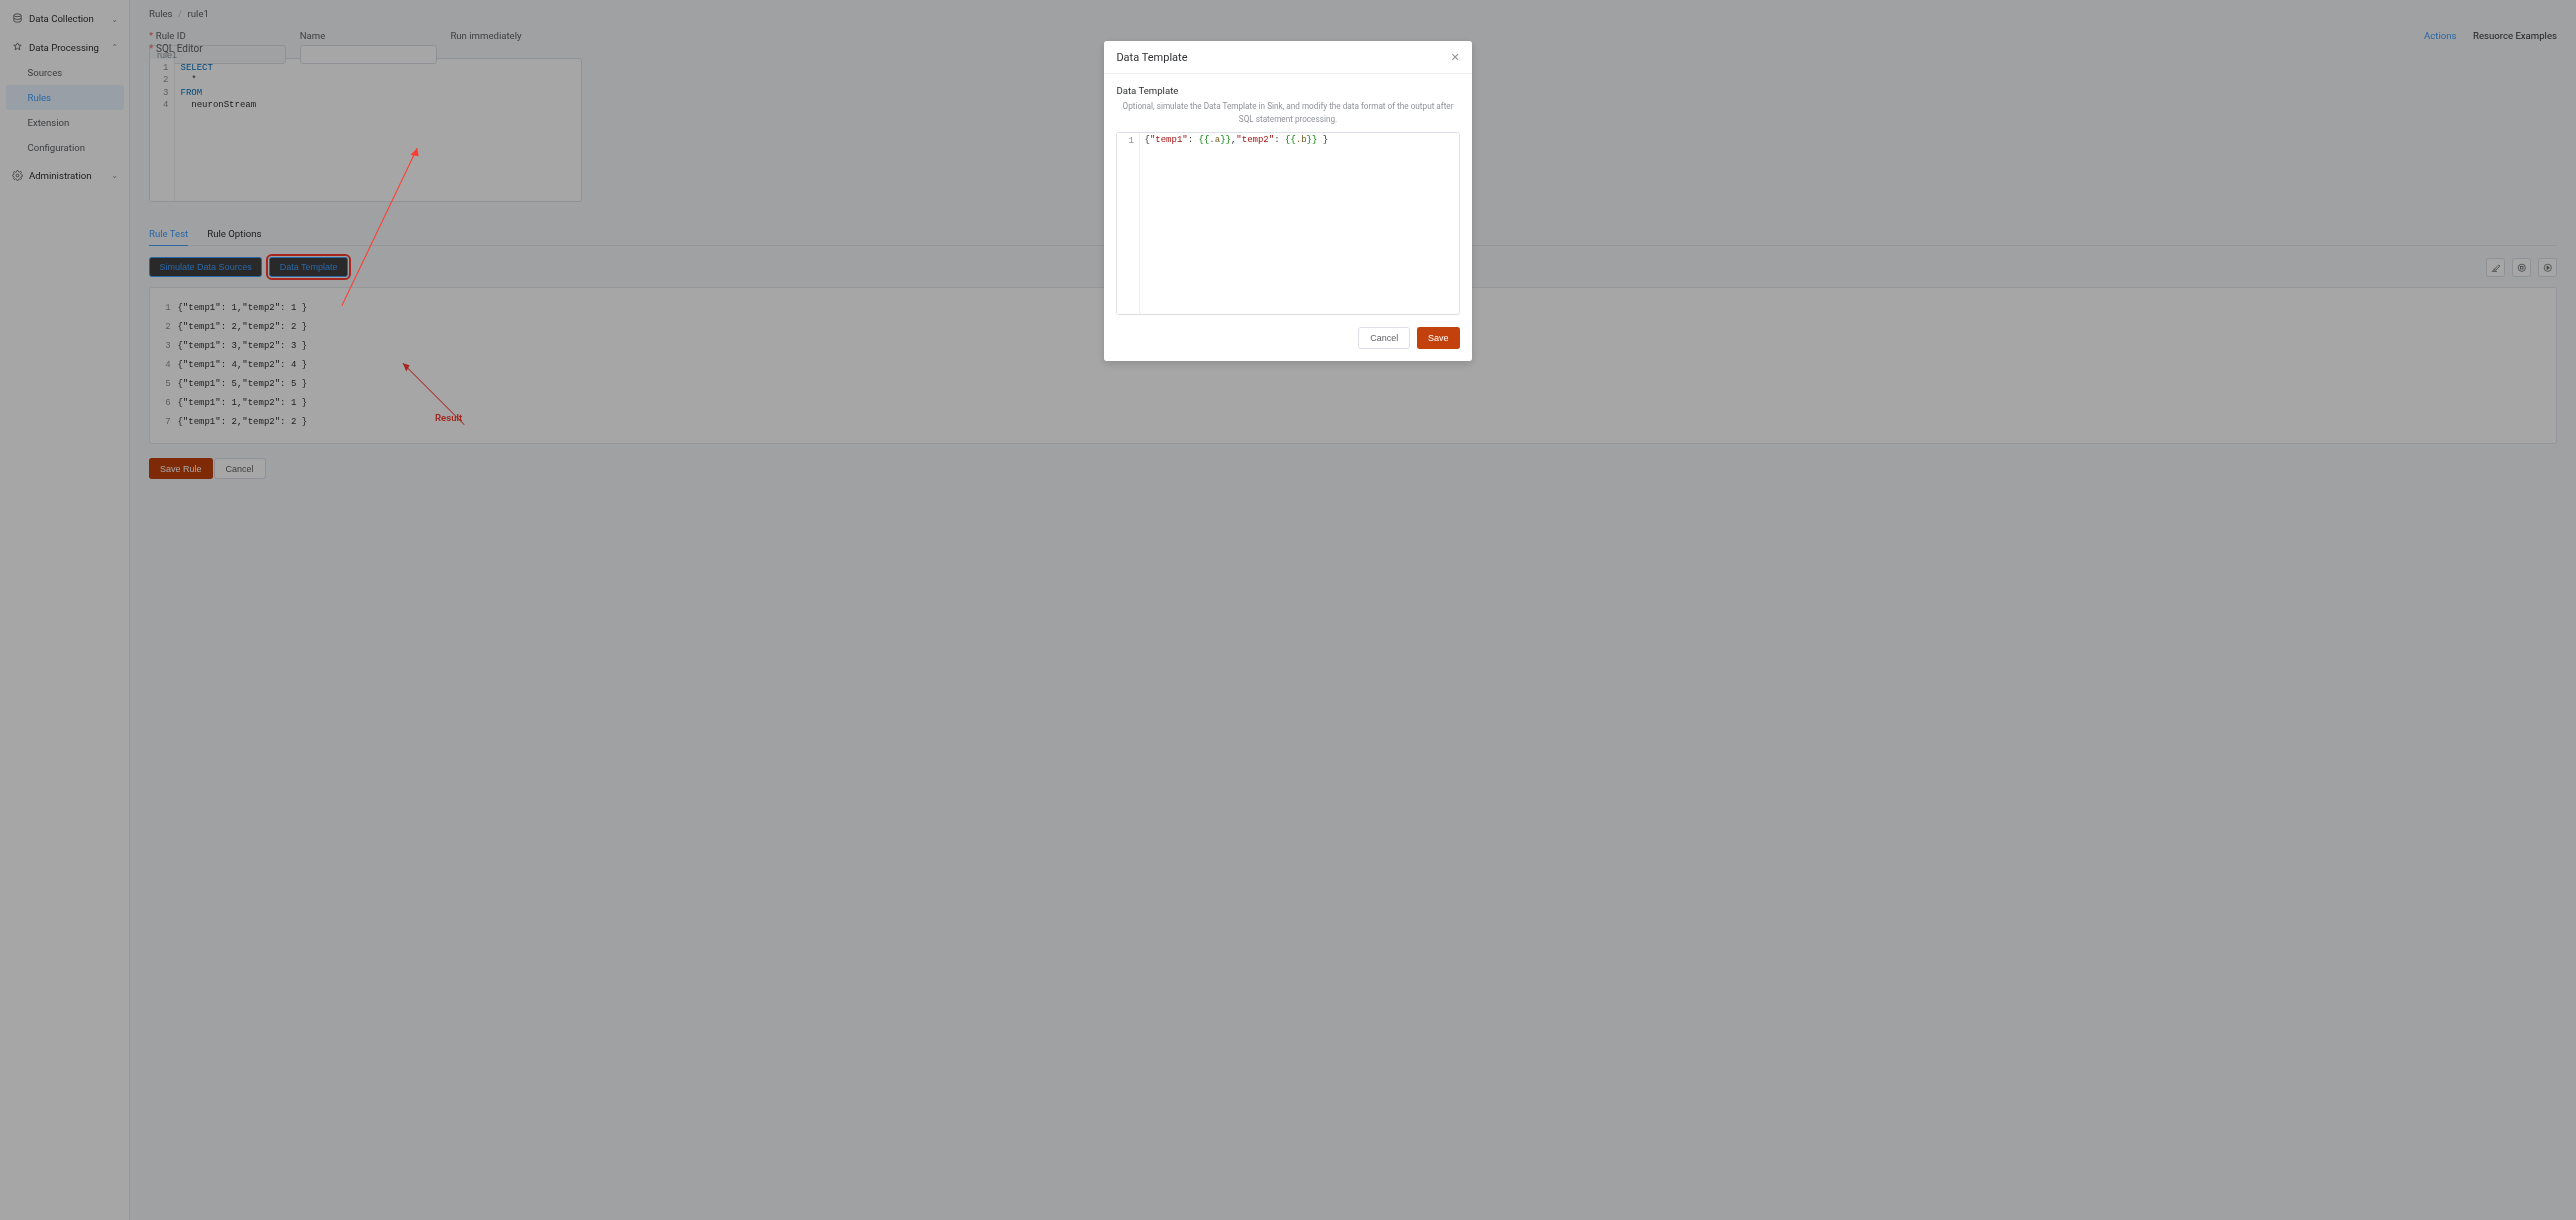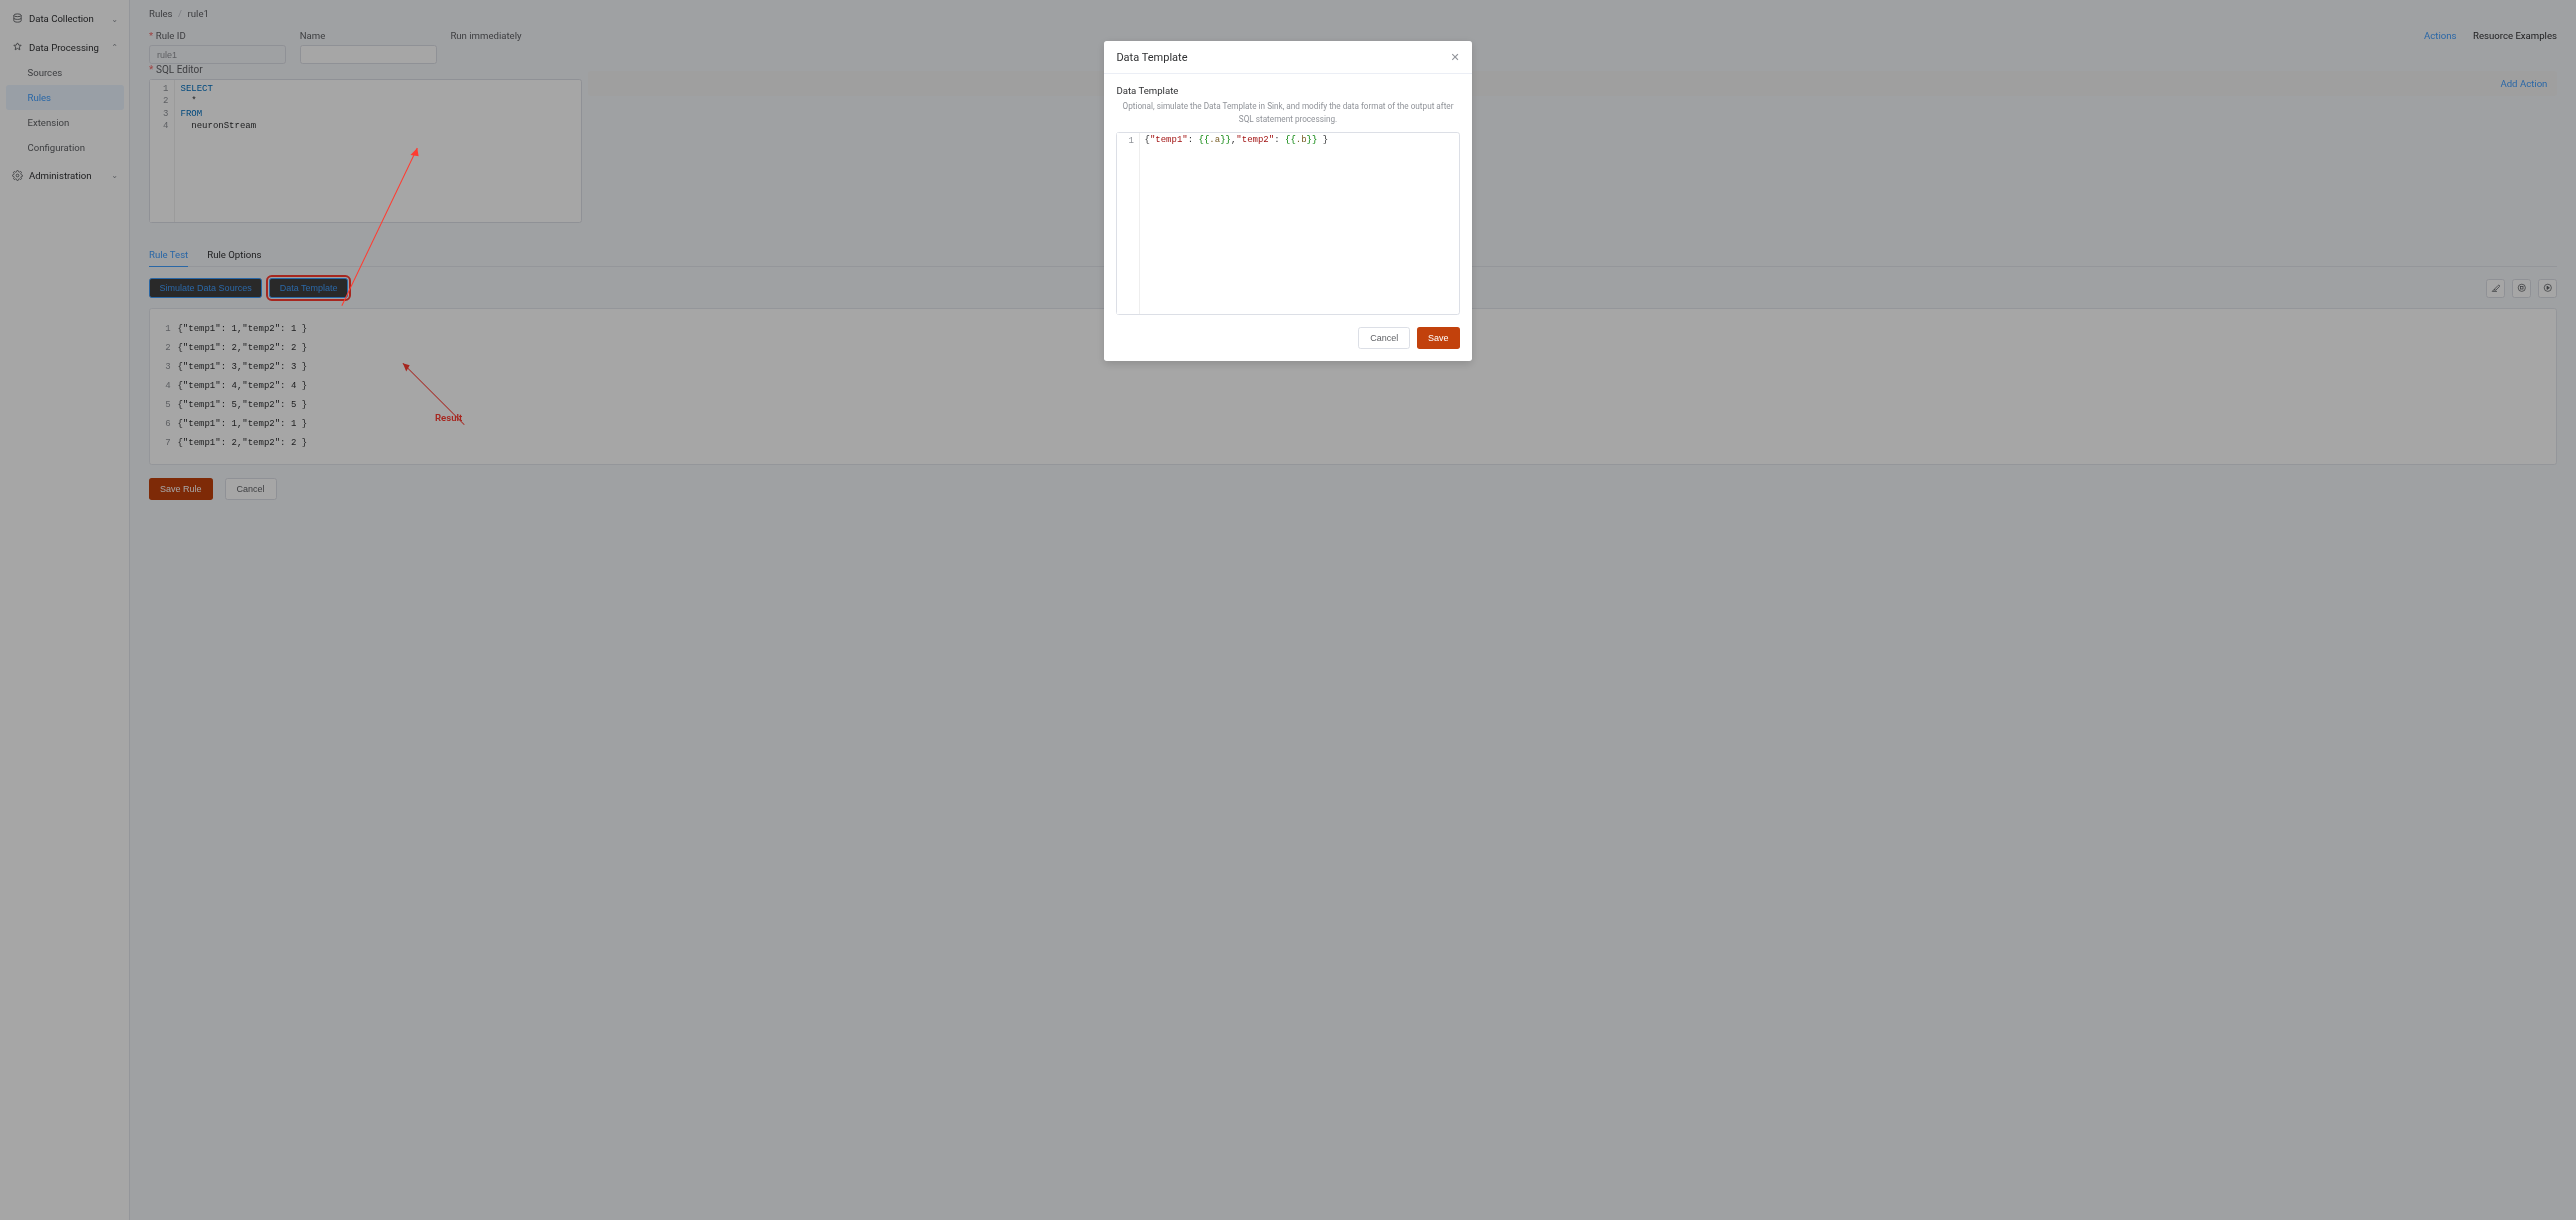--- a/index.html
+++ b/index.html
@@ -208,21 +208,21 @@
       padding: 11px 13.7px;
       font-family: "SFMono-Regular", Consolas, "Liberation Mono", Menlo, monospace;
       font-size: 9px;
       color: #303133;
       min-height: 144px;
     }
     .result-line { display: flex; gap: 6.9px; line-height: 19px; }
     .result-line .ln { width: 6.9px; text-align: right; color: #909399; }
     .footer-actions {
       display: flex;
-      gap: 12px;
+      gap: 1px;
       margin-top: 13.7px;
     }
     .btn-primary {
       background: #c2410c;
       color: #fff;
       border: none;
       padding: 4.8px 11px;
       border-radius: 2.7px;
       font-size: 9px;
       cursor: pointer;
@@ -392,23 +392,20 @@
       </div>
       <div class="form-col wide">
         <label class="form-label">Run immediately</label>
       </div>
       <div class="top-right-tabs">
         <span class="top-tab active">Actions</span>
         <span class="top-tab">Resuorce Examples</span>
       </div>
     </div>
 
-    <div class="actions-bar">
-      <span class="add-action">Add Action</span>
-    </div>
 
     <div style="margin-top:-32px; width:433px;">
       <div class="section-label"><span class="req">*</span><span>SQL Editor</span></div>
       <div class="code-editor">
         <div class="gutter">
           <div>1</div>
             <div>2</div>
             <div>3</div>
             <div>4</div>
         </div>

